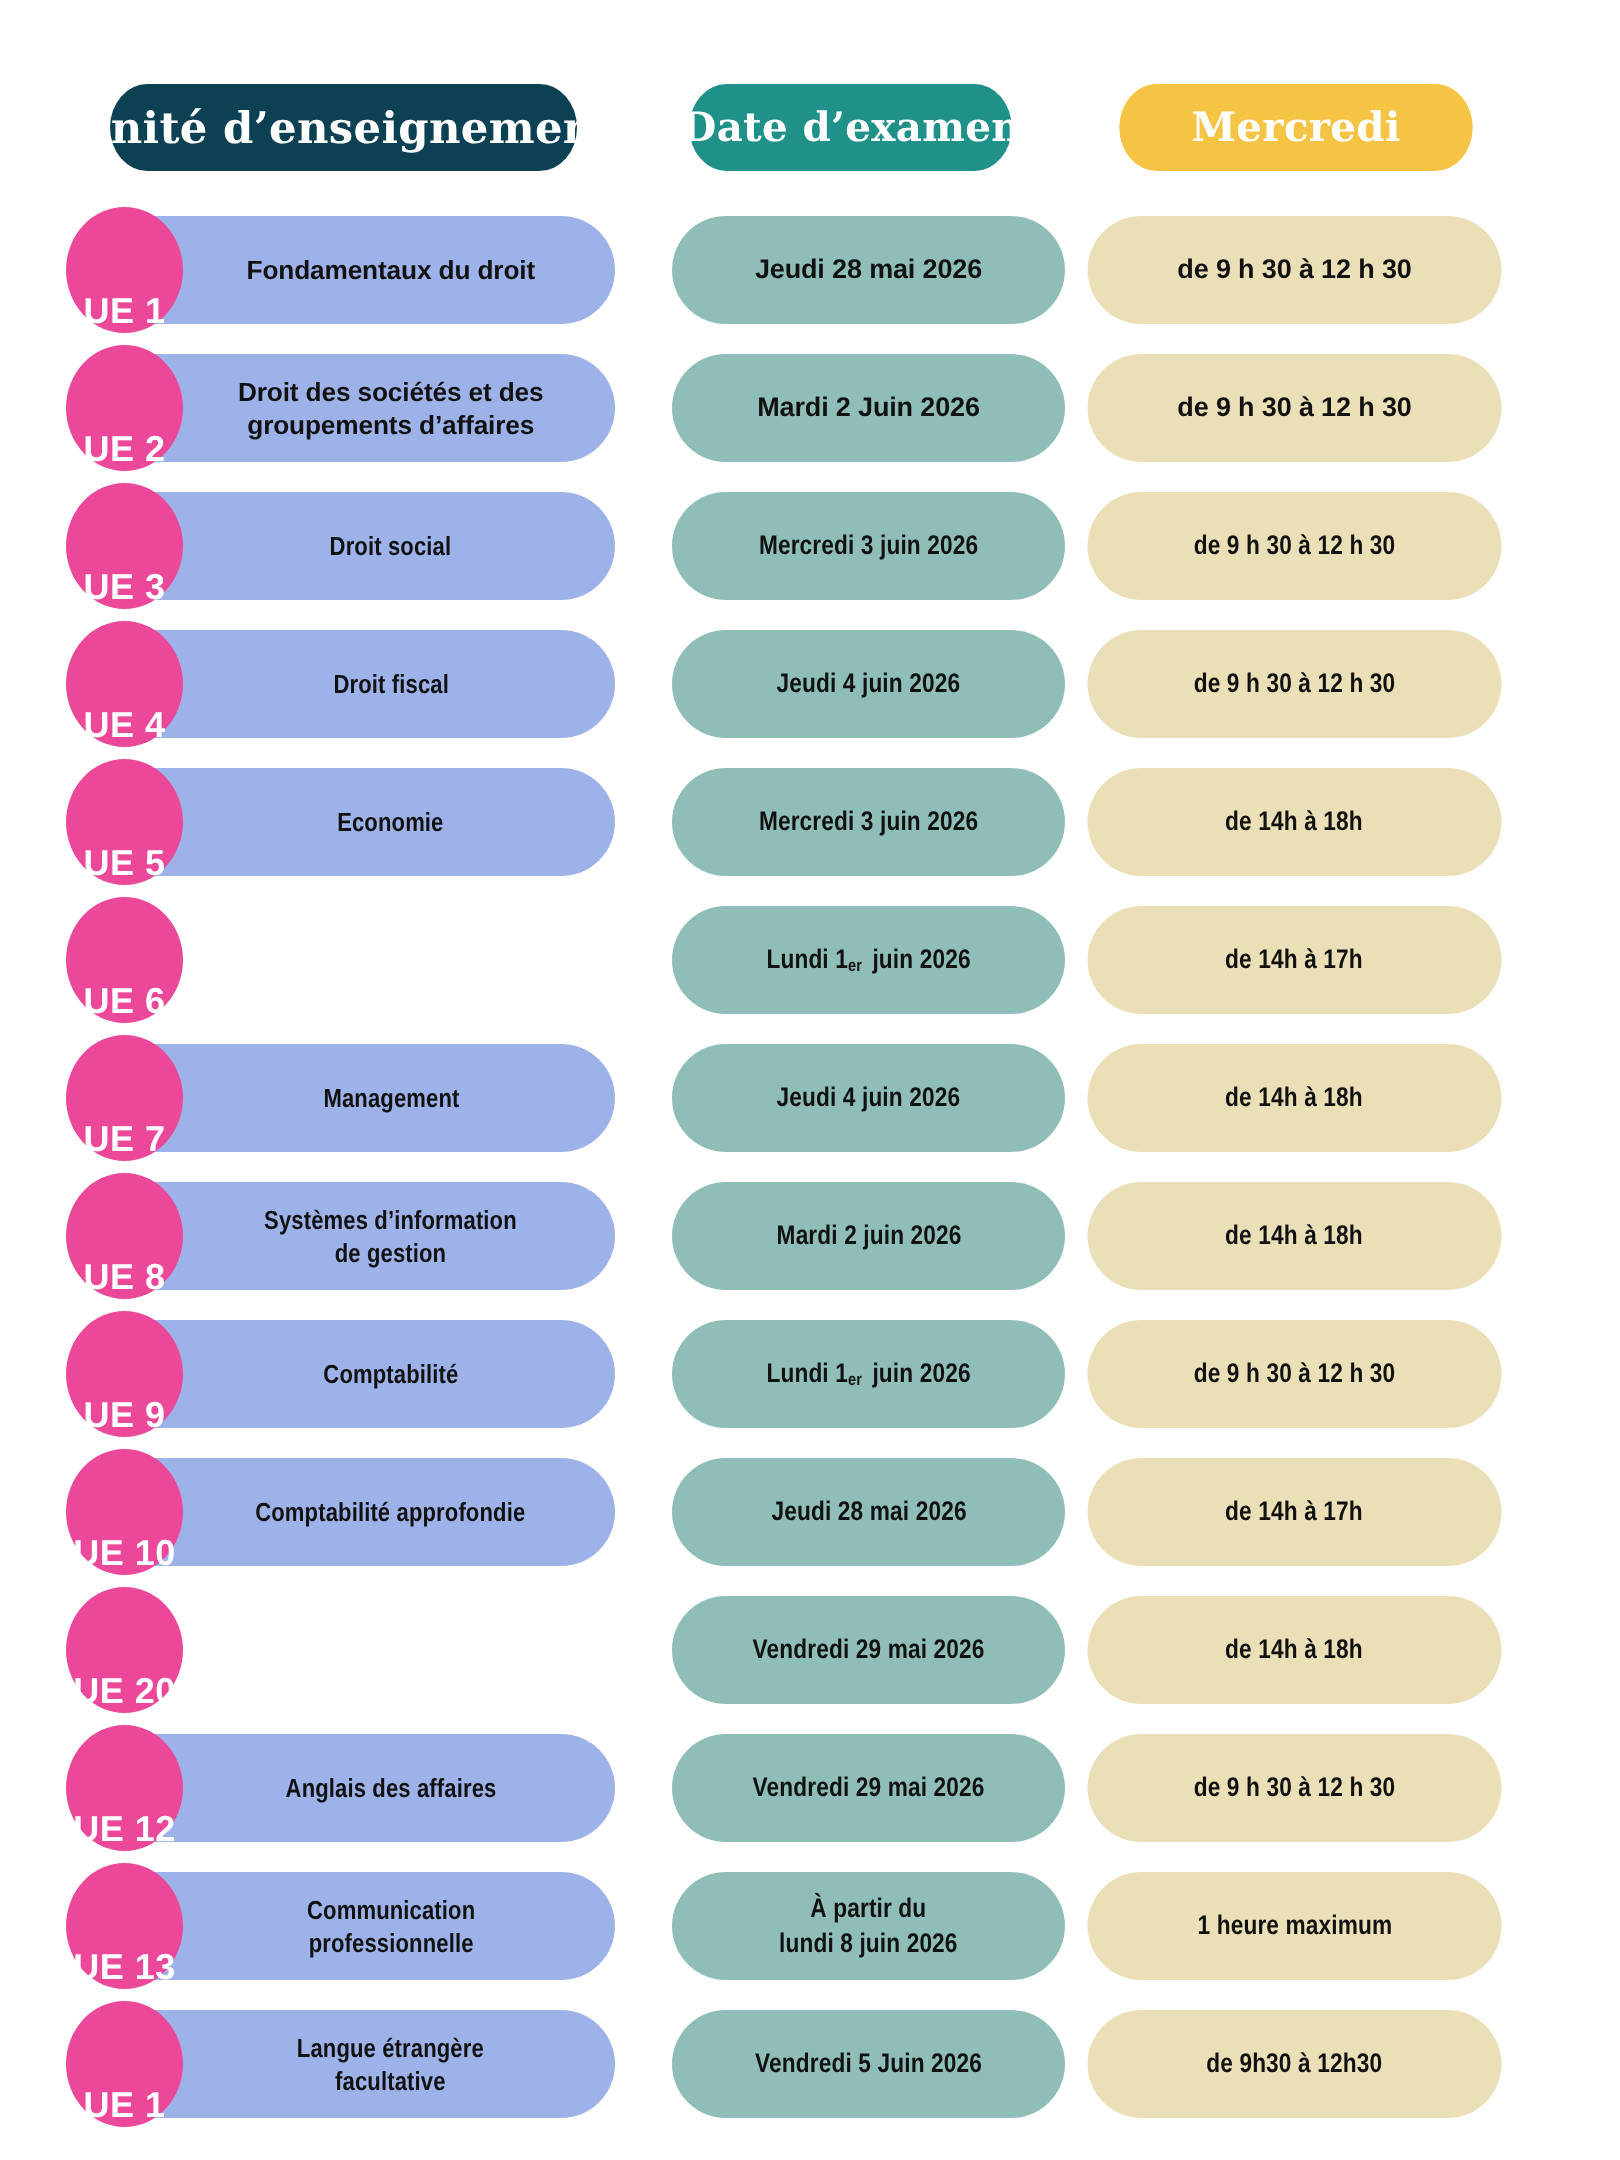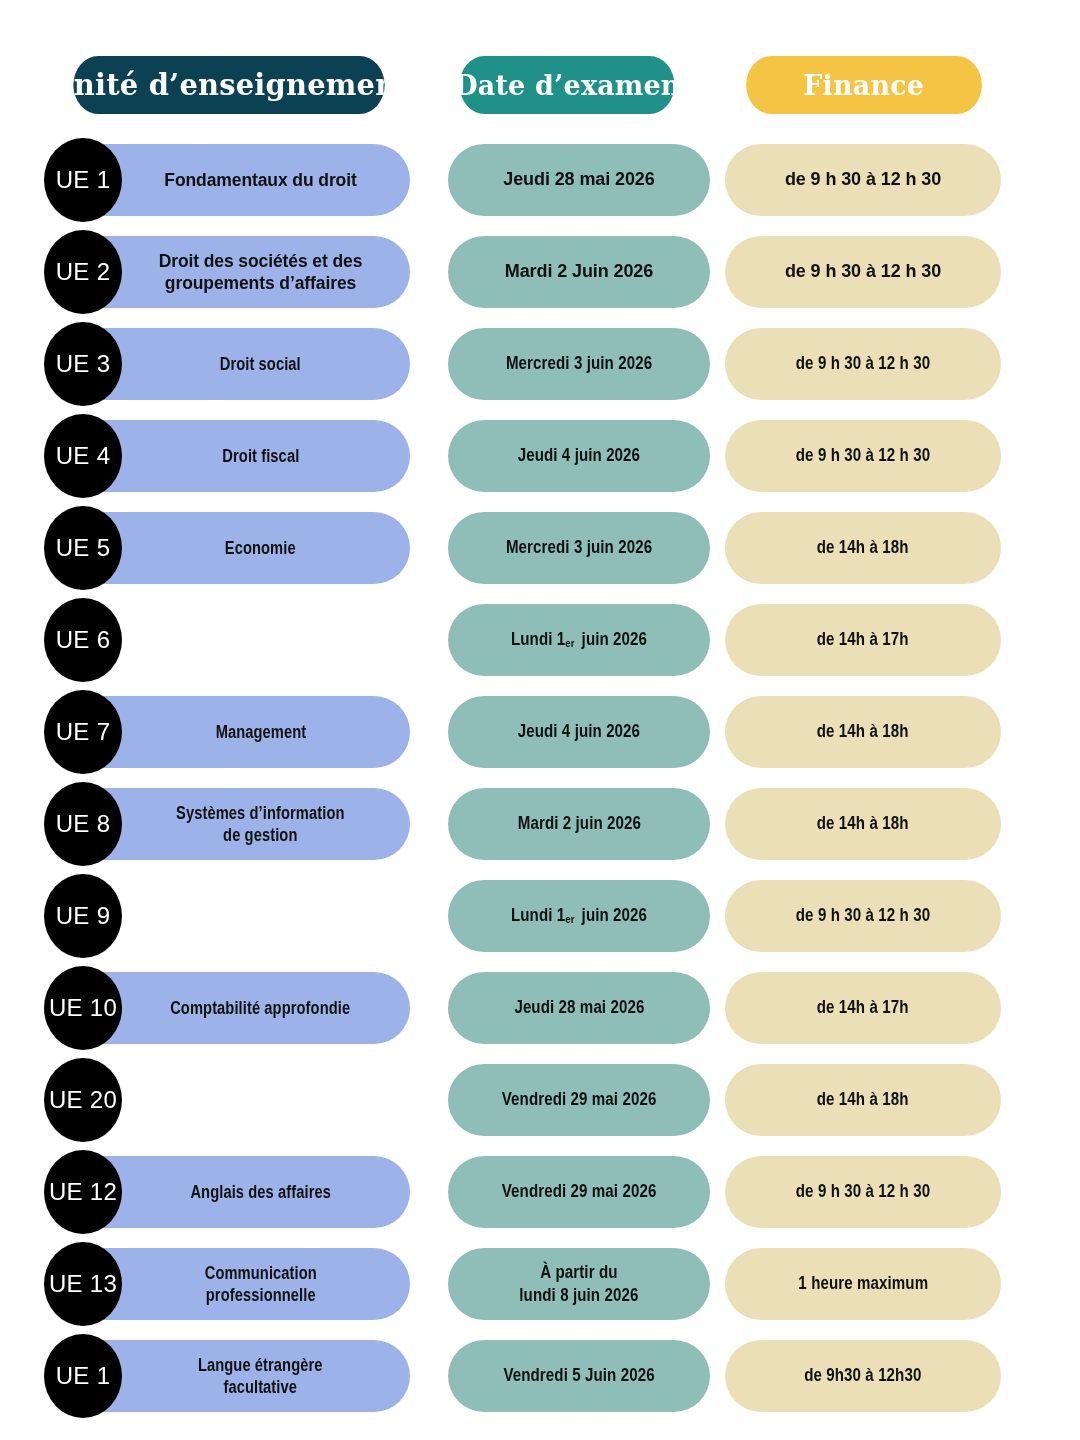--- a/index.html
+++ b/index.html
@@ -107,28 +107,28 @@
     text-align: center;
     white-space: pre-line;
     letter-spacing: -0.1px;
   }
   .ue-badge {
     position: absolute;
     left: 44px;
     top: 0px;
     width: 78px;
     height: 84px;
-    background: #000000;
+    background: #ec4899;
     border-radius: 50%;
     display: flex;
-    align-items: center;
+    align-items: flex-end;
     justify-content: center;
     color: #ffffff;
     font-size: 24px;
-    font-weight: 400;
+    font-weight: 700;
     letter-spacing: 0.3px;
     z-index: 2;
   }
 
   .date-pill {
     position: absolute;
     left: 448px;
     top: 6px;
     width: 262px;
     height: 72px;
@@ -192,21 +192,21 @@
 <div class="sheet">
 
   <div class="header-row">
     <div class="hdr hdr-ue">
       <span class="hdr-inner">Unité d’enseignement</span>
     </div>
     <div class="hdr hdr-date">
       <span class="hdr-inner">Date d’examen</span>
     </div>
     <div class="hdr hdr-hor">
-      <span class="hdr-inner">Finance</span>
+      <span class="hdr-inner">Mercredi</span>
     </div>
   </div>
 
   <div class="rows" id="rows-container">
       <div class="row">
         <div class="ue-pill">
           <span class="ue-label">Fondamentaux du droit</span>
         </div>
         <div class="ue-badge">
           <span>UE 1</span>
@@ -309,20 +309,23 @@
           <span>UE 8</span>
         </div>
         <div class="date-pill">
           <span class="date-text">Mardi 2 juin 2026</span>
         </div>
         <div class="time-pill">
           <span class="time-text">de 14h à 18h</span>
         </div>
       </div>
       <div class="row condensed">
+        <div class="ue-pill">
+          <span class="ue-label">Comptabilité</span>
+        </div>
         <div class="ue-badge">
           <span>UE 9</span>
         </div>
         <div class="date-pill">
           <span class="date-text">Lundi 1<span class="ord">er</span> juin 2026</span>
         </div>
         <div class="time-pill">
           <span class="time-text">de 9 h 30 à 12 h 30</span>
         </div>
       </div>

